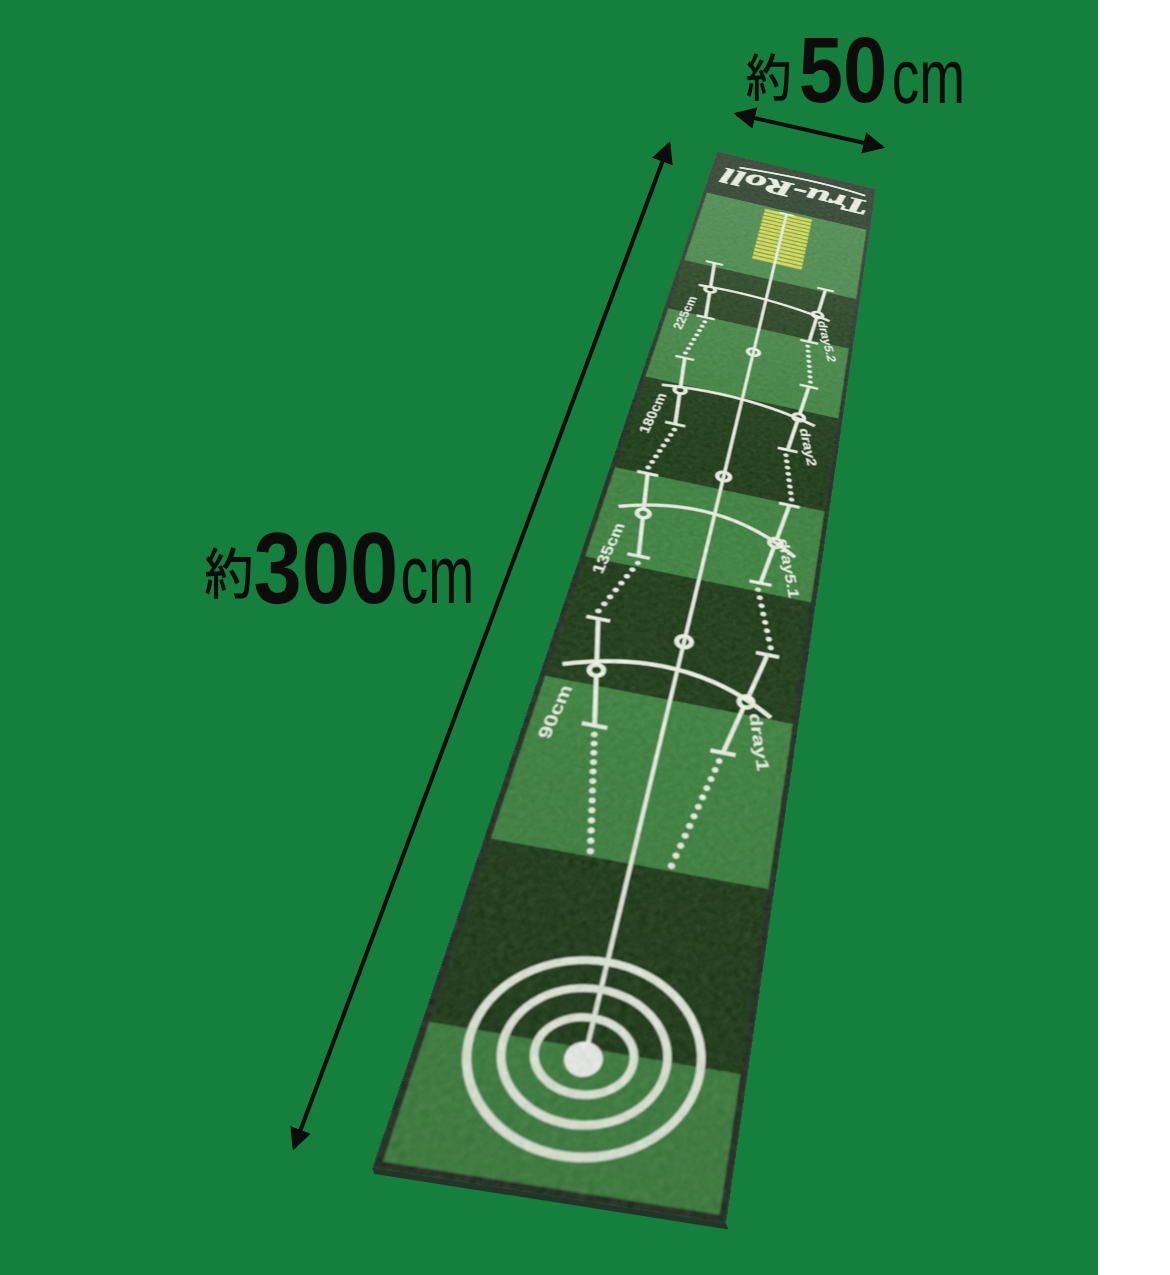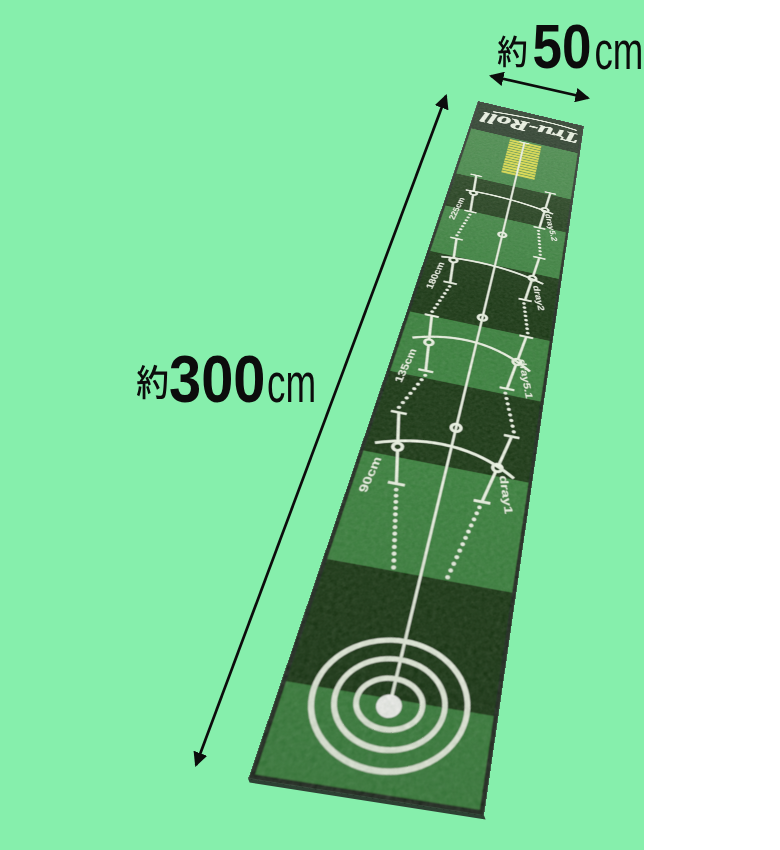--- a/index.html
+++ b/index.html
@@ -1,14 +1,14 @@
 <!DOCTYPE html>
 <html><head><meta charset="utf-8"><style>
 html,body{margin:0;padding:0;background:#ffffff;width:780px;height:850px;overflow:hidden;font-family:"Liberation Sans",sans-serif}
-#scene{position:relative;width:644px;height:850px;background:#86efac}
+#scene{position:relative;width:732px;height:850px;background:#15803d}
 #mat{position:absolute;left:0;top:0;width:400px;height:2400px;transform-origin:0 0;transform:matrix3d(0.28234046, 0.066241263, 0, 2.9692566e-05, -0.1522342, 0.10533761, 0, -0.00022742284, 0, 0, 1, 0, 478, 101, 0, 1)}
 </style></head><body>
 <div id="scene">
 
 <div id="mat">
 <svg width="400" height="2400" viewBox="0 0 50 300" xmlns="http://www.w3.org/2000/svg">
 <defs>
           <filter id="nz" x="0" y="0" width="100%" height="100%">
             <feTurbulence type="fractalNoise" baseFrequency="0.85" numOctaves="2" seed="7" stitchTiles="stitch"></feTurbulence>
             <feColorMatrix type="matrix" values="0 0 0 0 1  0 0 0 0 1  0 0 0 0 0.9  0.65 0.65 0.65 0 -0.55"></feColorMatrix>

